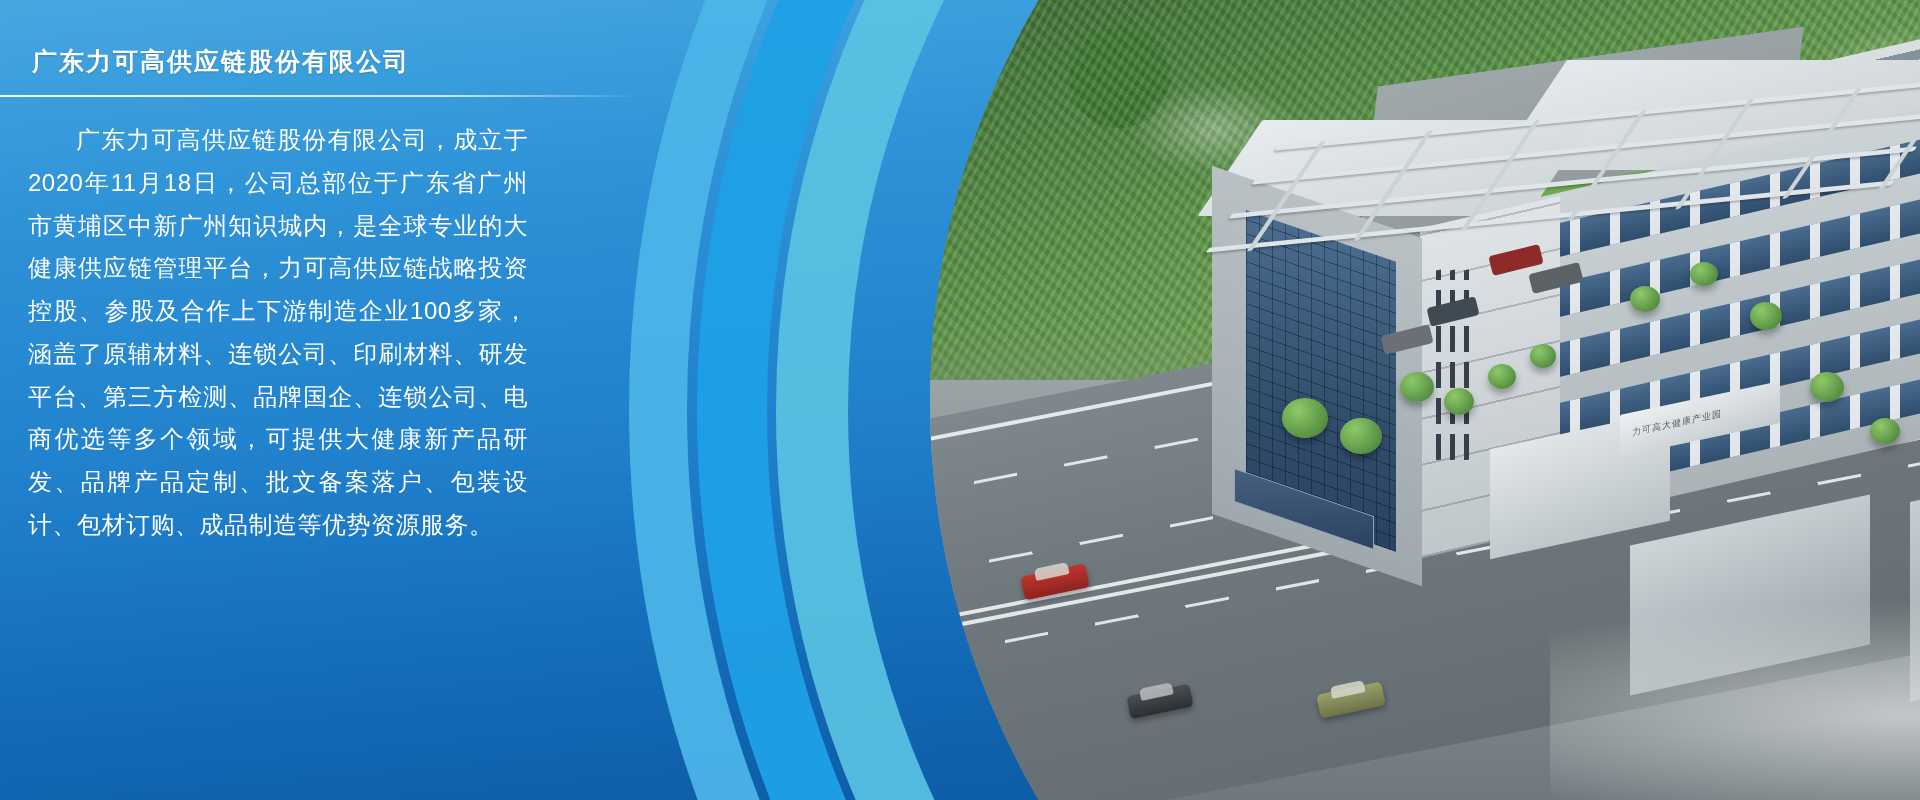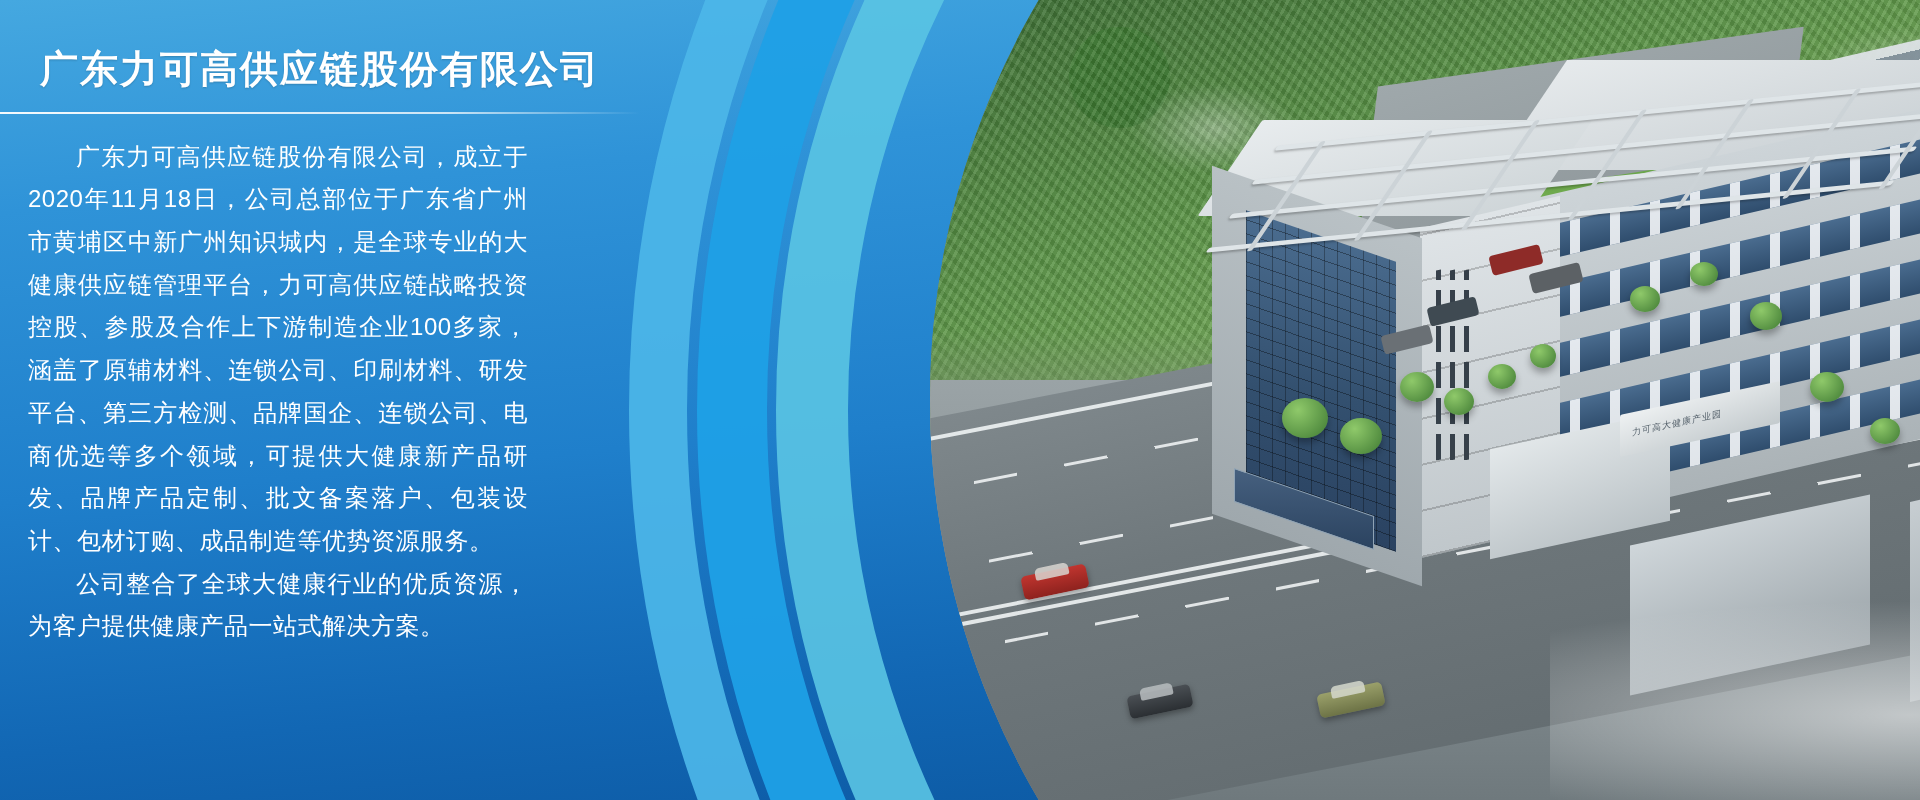--- a/index.html
+++ b/index.html
@@ -258,22 +258,22 @@
   }
 
   
   .panel{
     position:absolute;
     left:0; top:0;
     width:700px; height:800px;
     padding:46px 0 0 0;
   }
   .title{
-    margin-left:40px;
-    font-size:38px;
+    margin-left:32px;
+    font-size:25px;
     font-weight:700;
     color:#ffffff;
     letter-spacing:2px;
     line-height:1.25;
     text-shadow:0 1px 2px rgba(0,0,0,.18);
     white-space:nowrap;
   }
   .divider{
     margin-top:18px;
     width:640px; height:2px;
@@ -405,17 +405,16 @@
       <div class="haze"></div>
 
     </div>
   </div>
 
   <div class="panel">
     <div class="title">广东力可高供应链股份有限公司</div>
     <div class="divider"></div>
     <div class="body-text">
       <p>广东力可高供应链股份有限公司，成立于2020年11月18日，公司总部位于广东省广州市黄埔区中新广州知识城内，是全球专业的大健康供应链管理平台，力可高供应链战略投资控股、参股及合作上下游制造企业100多家，涵盖了原辅材料、连锁公司、印刷材料、研发平台、第三方检测、品牌国企、连锁公司、电商优选等多个领域，可提供大健康新产品研发、品牌产品定制、批文备案落户、包装设计、包材订购、成品制造等优势资源服务。</p>
-      <p>公司整合了全球大健康行业的优质资源，为客户提供健康产品一站式解决方案。</p>
     </div>
   </div>
 
 </div>
 
 </body></html>

